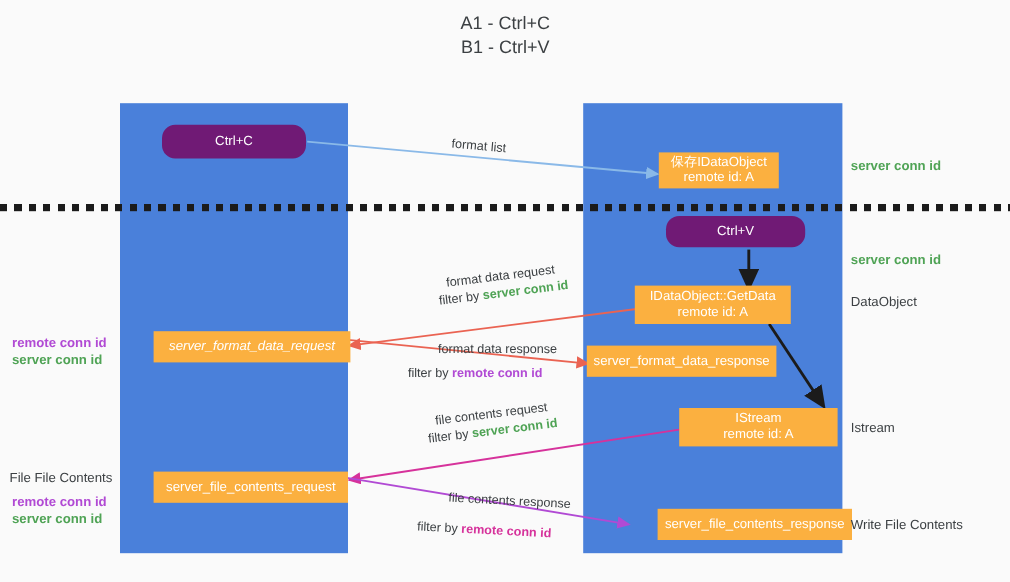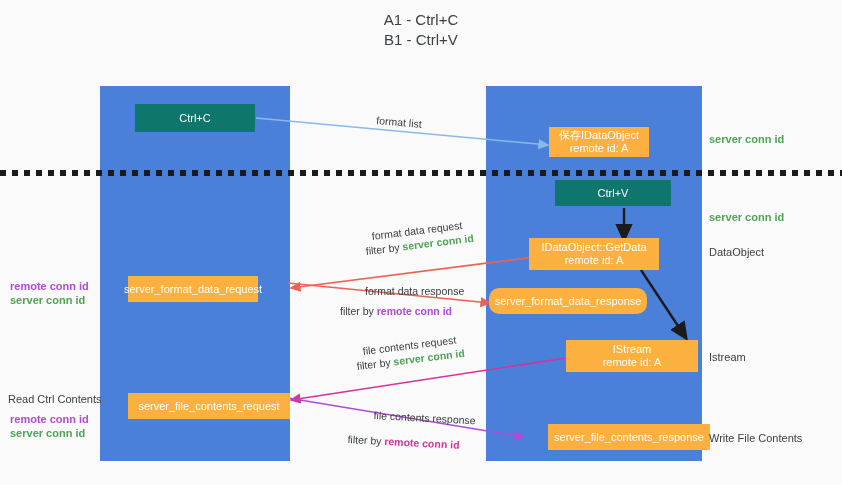--- a/index.html
+++ b/index.html
@@ -39,21 +39,21 @@
     display: flex;
     align-items: center;
     justify-content: center;
     text-align: center;
     color: #ffffff;
     font-size: 11px;
     line-height: 13px;
     white-space: pre;
     box-sizing: border-box;
   }
-  .box-green { background: #0f766e; }
+  .box-green { background: #701a75; border-radius: 11px; }
   .box-orange { background: #fbb040; }
   .divider {
     position: absolute;
     left: 0; top: 170px;
     width: 842px; height: 6px;
     background-image: repeating-linear-gradient(
       to right, #1b1b1b 0px, #1b1b1b 6px, rgba(0,0,0,0) 6px, rgba(0,0,0,0) 12px);
   }
   .lbl {
     position: absolute;
@@ -134,41 +134,41 @@
   <div class="box box-orange" style="left:549px; top:127px; width:100px; height:30px;">保存IDataObject
 remote id: A</div>
 
   <div class="divider"></div>
 
   <div class="box box-green" style="left:555px; top:180px; width:116px; height:26px;">Ctrl+V</div>
 
   <div class="box box-orange" style="left:529px; top:238px; width:130px; height:32px;">IDataObject::GetData
 remote id: A</div>
 
-  <div class="box box-orange" style="left:128px; top:276px; width:130px; height:26px;">server_format_data_request</div>
+  <div class="box box-orange" style="left:128px; top:276px; width:164px; height:26px;font-style:italic;">server_format_data_request</div>
 
-  <div class="box box-orange" style="left:489px; top:288px; width:158px; height:26px;border-radius:10px;">server_format_data_response</div>
+  <div class="box box-orange" style="left:489px; top:288px; width:158px; height:26px;">server_format_data_response</div>
 
   <div class="box box-orange" style="left:566px; top:340px; width:132px; height:32px;">IStream
 remote id: A</div>
 
   <div class="box box-orange" style="left:128px; top:393px; width:162px; height:26px;">server_file_contents_request</div>
 
   <div class="box box-orange" style="left:523px; top:424px; width:162px; height:26px;margin-left:25px;">server_file_contents_response</div>
 
   <div class="lbl lbl-green" style="left:709px; top:132px;">server conn id</div>
   <div class="lbl lbl-green" style="left:709px; top:210px;">server conn id</div>
   <div class="lbl" style="left:709px; top:245px;">DataObject</div>
   <div class="lbl" style="left:709px; top:350px;">Istream</div>
   <div class="lbl" style="left:709px; top:431px;">Write File Contents</div>
 
   <div class="lbl lbl-purple" style="left:10px; top:279px;">remote conn id</div>
   <div class="lbl lbl-green" style="left:10px; top:293px;">server conn id</div>
 
-  <div class="lbl" style="left:8px; top:392px;">Read Ctrl Contents</div>
+  <div class="lbl" style="left:8px; top:392px;">File File Contents</div>
   <div class="lbl lbl-purple" style="left:10px; top:412px;">remote conn id</div>
   <div class="lbl lbl-green" style="left:10px; top:426px;">server conn id</div>
 
   <div class="ann rot" style="left:377px; top:113px; transform: rotate(5deg);">format list</div>
 
   <div class="ann rot" style="left:371px; top:229px; transform: rotate(-7deg);">format data request</div>
   <div class="ann rot" style="left:365px; top:244px; transform: rotate(-7deg);">
     <span>filter by </span><span class="g">server conn id</span>
   </div>
 

